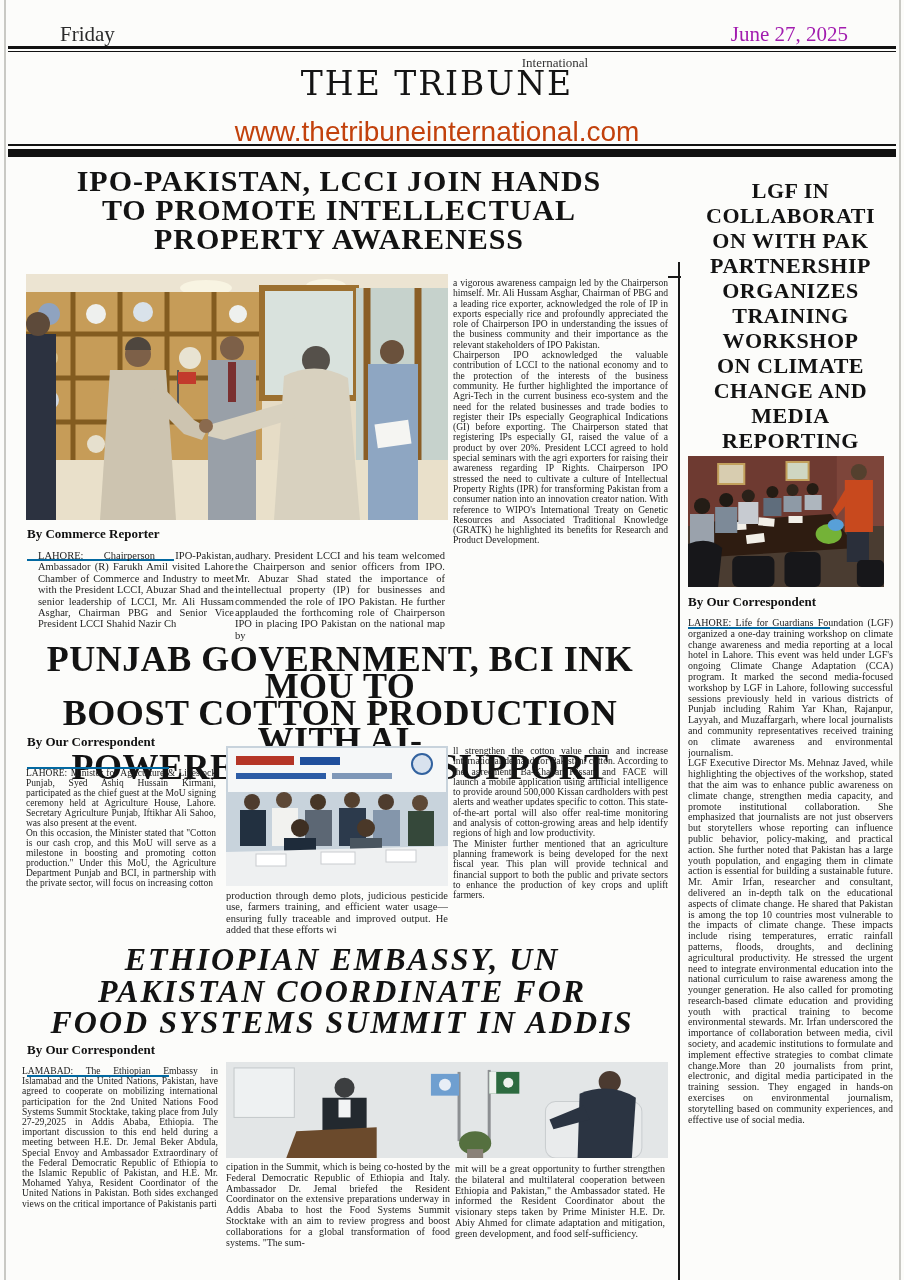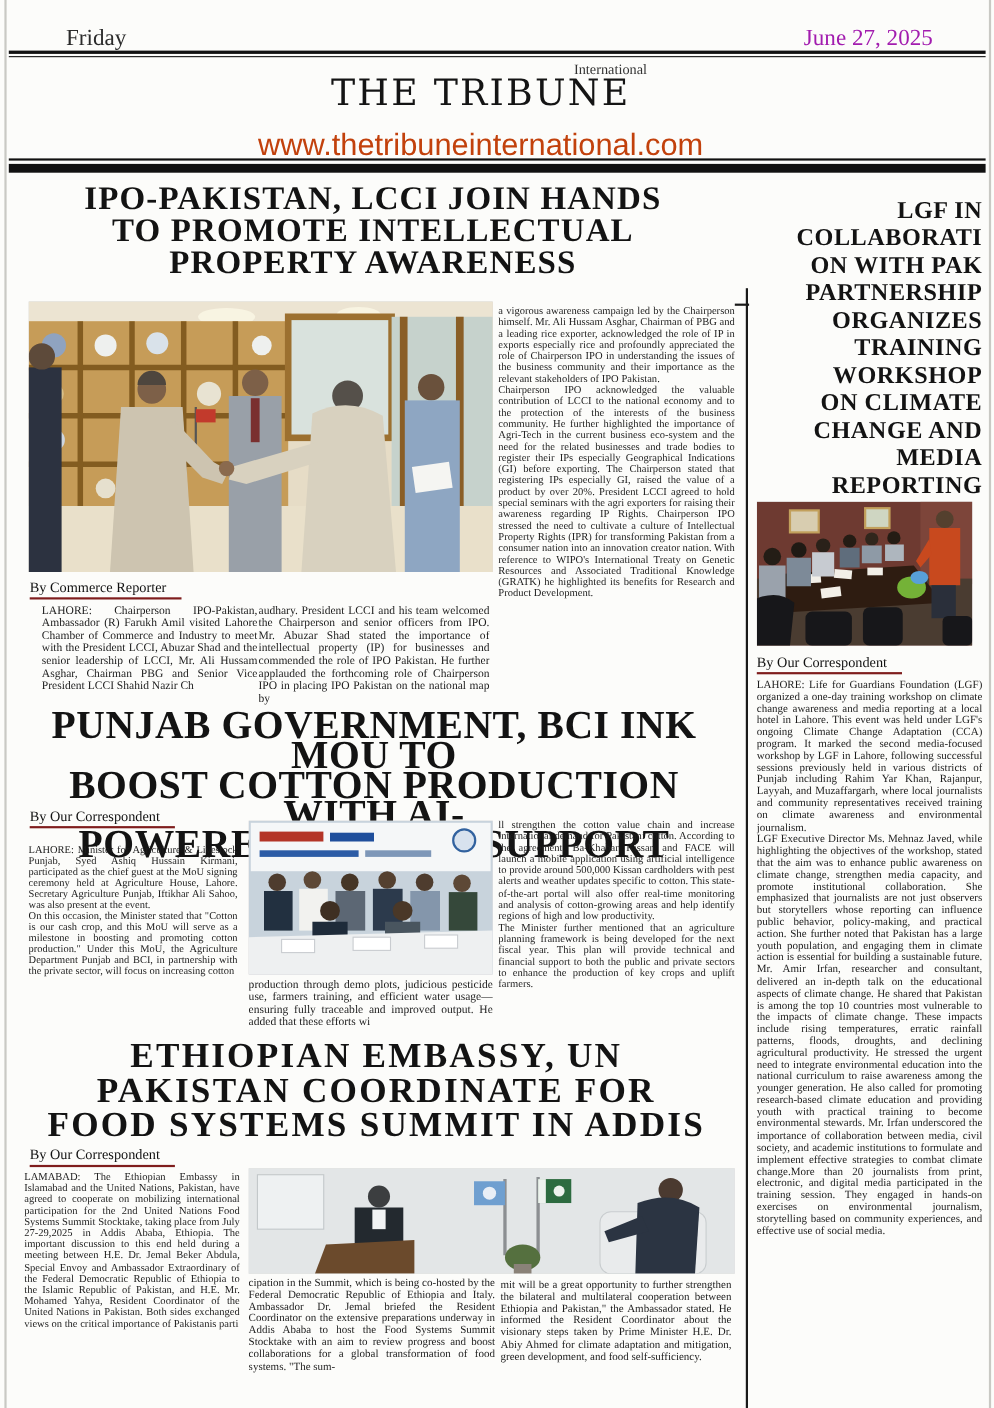--- a/index.html
+++ b/index.html
@@ -23,25 +23,25 @@
   .ruleB1{top:144px;height:1.5px;}
   .ruleB2{top:149px;height:8px;}
 
   .vdivider{position:absolute;left:678px;top:262px;bottom:0;width:2px;background:#191919;}
   .vdivider-tick{position:absolute;left:668px;top:276px;width:13px;height:2px;background:#191919;}
 
   .headline{position:absolute;font-weight:bold;color:#131313;text-align:center;
             white-space:pre-line;font-family:"Liberation Serif",serif;}
   .hl-ipo{left:30px;top:166px;width:618px;font-size:30px;line-height:29px;letter-spacing:1px;}
   .hl-punjab{left:18px;top:646px;width:644px;font-size:36px;line-height:27px;letter-spacing:.5px;}
-  .hl-ethiopia{left:18px;top:944px;width:648px;font-size:32px;line-height:31.5px;letter-spacing:2px;}
-  .hl-lgf{left:688px;top:178px;width:205px;font-size:22px;line-height:25px;text-align:right;letter-spacing:.5px;}
-
-  .byline{position:absolute;font-size:13px;font-weight:normal;color:#111;
-          border-bottom:2px solid #7f1d1d;padding-right:14px;padding-bottom:1px;}
+  .hl-ethiopia{left:18px;top:944px;width:648px;font-size:32px;line-height:31.5px;letter-spacing:2px;font-style:italic;}
+  .hl-lgf{left:688px;top:178px;width:205px;font-size:22px;line-height:25px;text-align:center;letter-spacing:.5px;}
+
+  .byline{position:absolute;font-size:13px;font-weight:bold;color:#111;
+          border-bottom:2px solid #0369a1;padding-right:14px;padding-bottom:17px;}
 
   .bodytext{position:absolute;text-align:justify;white-space:pre-line;overflow:hidden;
             color:#1d1d1d;}
   .b-md{font-size:10.5px;line-height:11.4px;}
   .b-sm{font-size:10px;line-height:10.8px;}
   .b-xs{font-size:9.6px;line-height:10.3px;}
 
   .photo{position:absolute;overflow:hidden;background:#ddd;}
   .photo svg{display:block;width:100%;height:100%;}
 </style>

